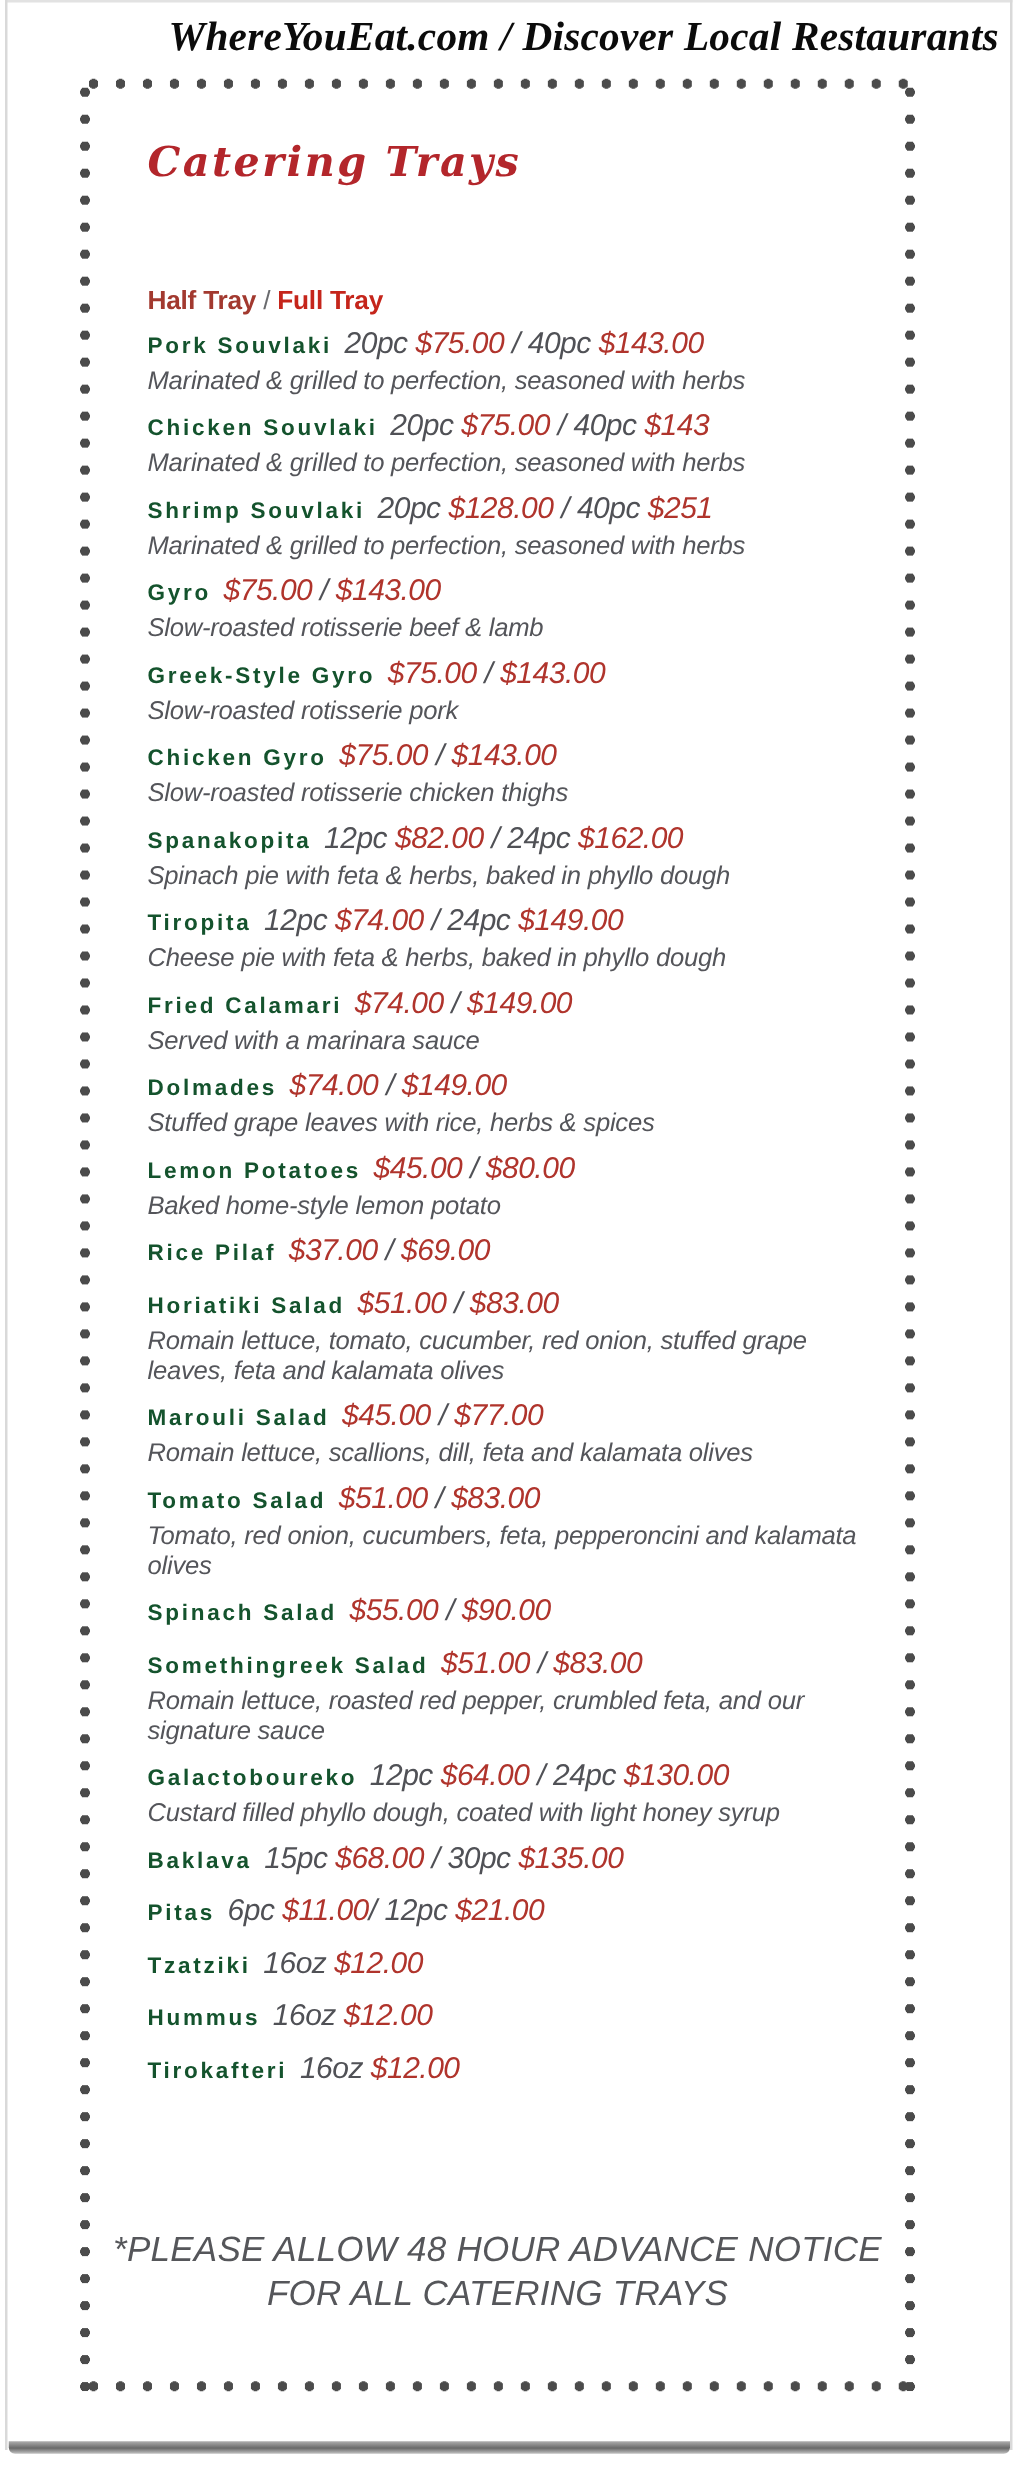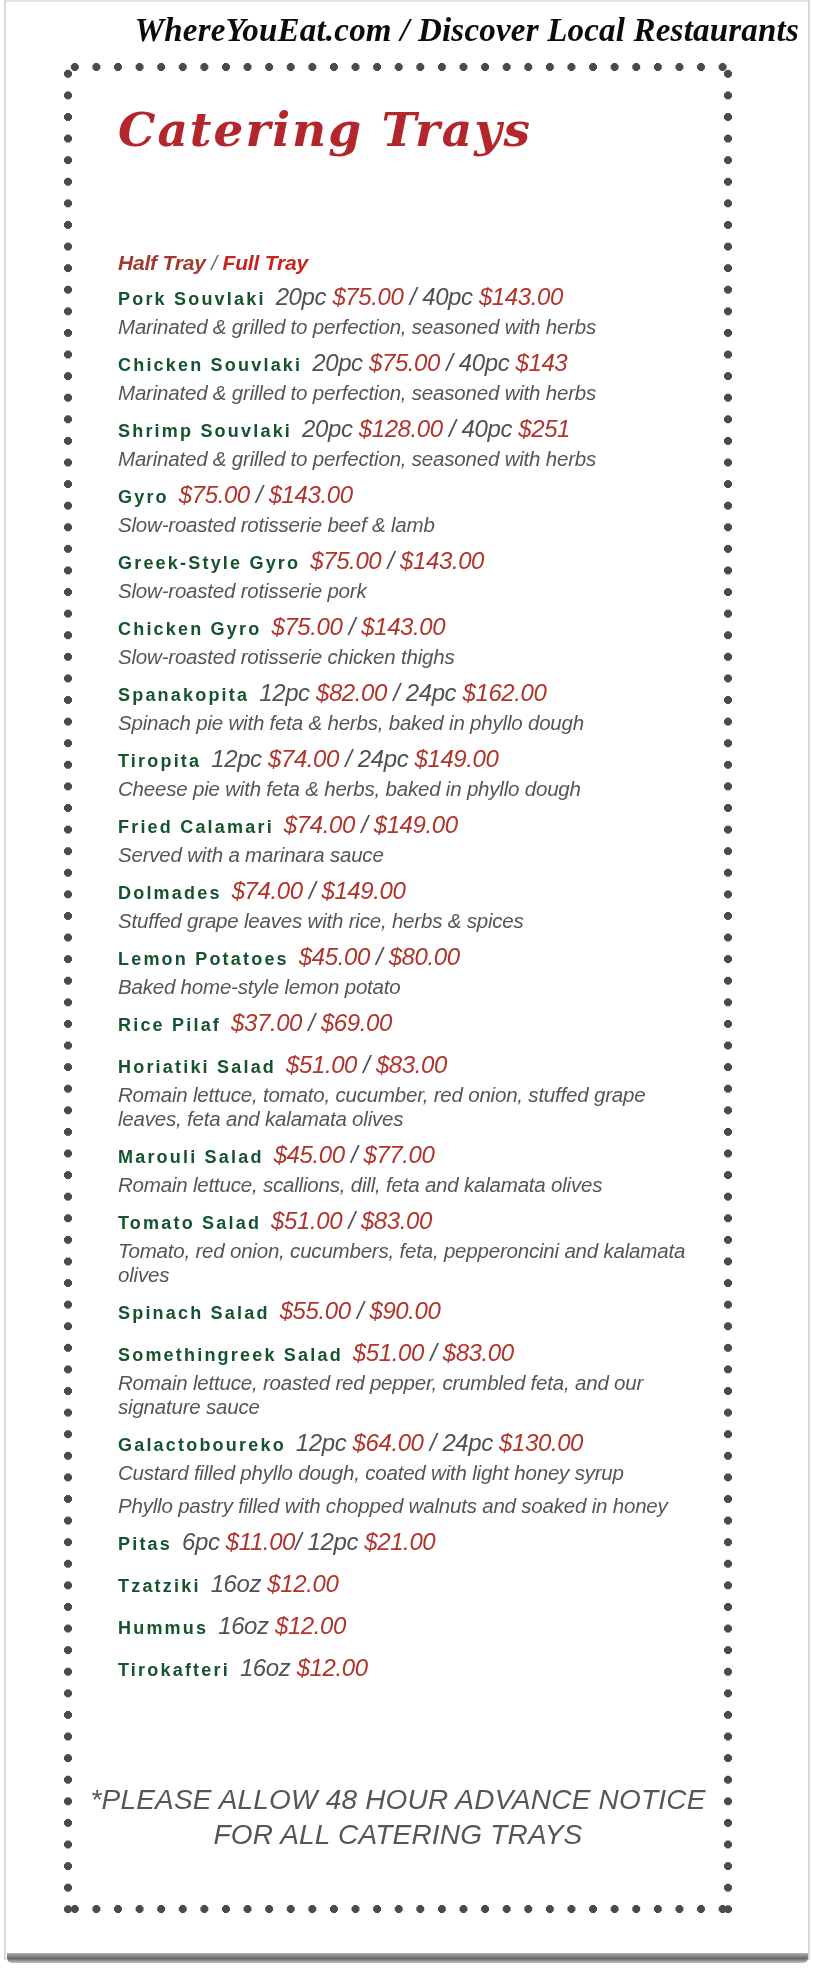--- a/index.html
+++ b/index.html
@@ -41,26 +41,26 @@
     background-image:radial-gradient(circle closest-side, #4b4b4b 96%, rgba(75,75,75,0) 100%);
     background-size:8px 21.6px; background-repeat:repeat-y;
   }
   .dots-v.left { left:0; } .dots-v.right { right:0; }
 
   
   .content { position:absolute; left:118px; top:98px; width:578px; }
 
   .menu-title {
     font-family:"DejaVu Serif", serif; font-style:italic; font-weight:bold;
-    font-size:47px; line-height:64px; color:#b3262b; letter-spacing:2px;
+    font-size:33px; line-height:64px; color:#b3262b; letter-spacing:2px;
   }
 
   .legend {
-    margin-top:88px; margin-bottom:7px;
-    font-style:italic; font-weight:bold; font-size:21px; line-height:25px; letter-spacing:-0.2px;
+    margin-top:66px; margin-bottom:7px;
+    font-weight:bold; font-size:21px; line-height:25px; letter-spacing:-0.2px;
   }
   .legend .half { color:#a2392f; }
   .legend .sep  { color:#6a6b6e; font-weight:normal; }
   .legend .full { color:#c5251b; }
 
   .items { }
   .item { margin-bottom:9px; }
   .item-line { line-height:30px; white-space:nowrap; }
   .item-name {
     font-size:18px; color:#14532d; letter-spacing:2.2px; font-weight:bold; display:inline;
@@ -223,21 +223,23 @@
   </article>
 
   <article class="item">
     <div class="item-line">
       <h3 class="item-name">Galactoboureko</h3><span class="item-price"><span class="unit">12pc </span><span class="price">$64.00</span><span class="unit"> / 24pc </span><span class="price">$130.00</span></span>
     </div>
     <p class="item-desc">Custard filled phyllo dough, coated with light honey syrup</p>
   </article>
 
   <article class="item">
-    <p class="item-desc">Phyllo pastry filled with chopped walnuts and soaked in honey</p>
+    <div class="item-line">
+      <h3 class="item-name">Baklava</h3><span class="item-price"><span class="unit">15pc </span><span class="price">$68.00</span><span class="unit"> / 30pc </span><span class="price">$135.00</span></span>
+    </div>
   </article>
 
   <article class="item">
     <div class="item-line">
       <h3 class="item-name">Pitas</h3><span class="item-price"><span class="unit">6pc </span><span class="price">$11.00</span><span class="unit">/ 12pc </span><span class="price">$21.00</span></span>
     </div>
 
   </article>
 
   <article class="item">

